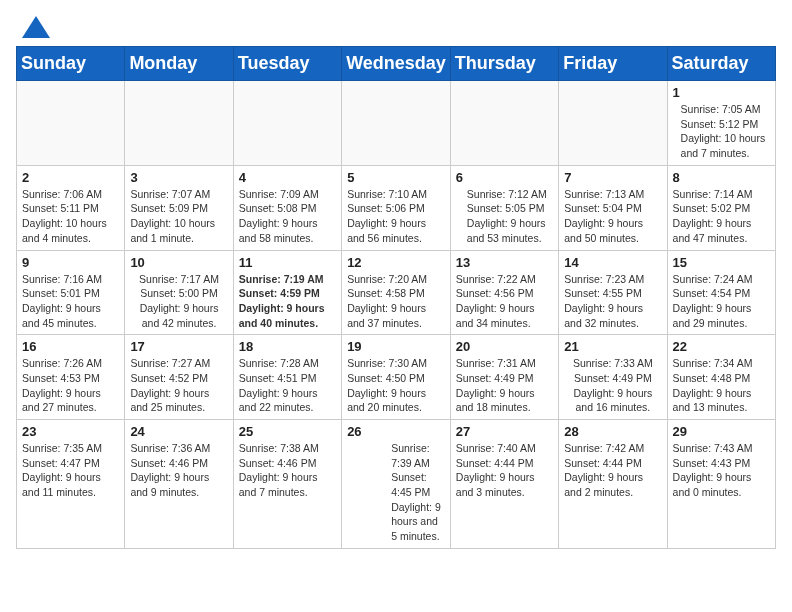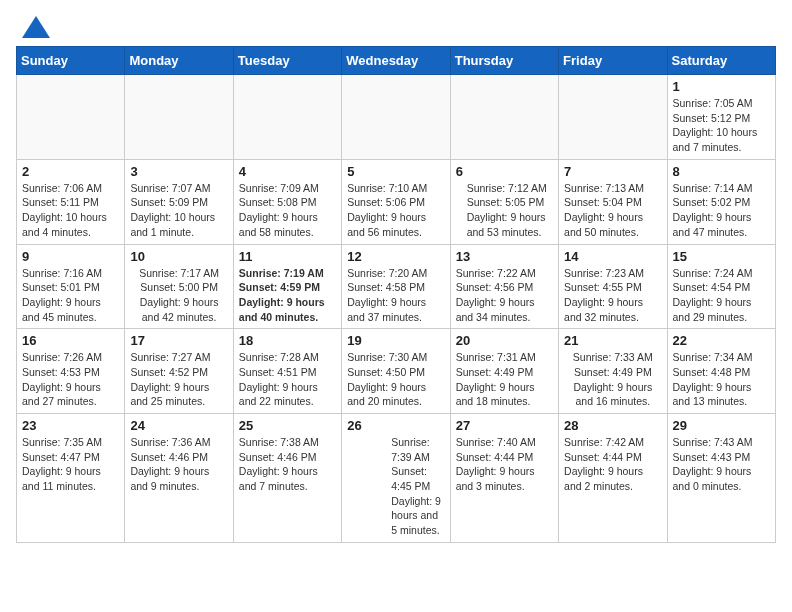--- a/index.html
+++ b/index.html
@@ -62,21 +62,21 @@
       color: #555;
     }
     .calendar {
       width: 100%;
       border-collapse: collapse;
       border: 1px solid #ccc;
     }
     .calendar th {
       background: #1565c0;
       color: #fff;
-      font-size: 13px;
+      font-size: 18px;
       font-weight: bold;
       padding: 6px 4px;
       text-align: left;
       border: 1px solid #1555a0;
     }
     .calendar td {
       vertical-align: top;
       border: 1px solid #ccc;
       width: calc(100% / 7);
       min-height: 80px;
@@ -138,21 +138,21 @@
     <tbody id="calendar-body">
     <tr>
           <td class="empty"></td>
           <td class="empty"></td>
           <td class="empty"></td>
           <td class="empty"></td>
           <td class="empty"></td>
           <td class="empty"></td>
           <td>
             <div class="day-number">1</div>
-            <div class="day-info" style="white-space: pre-line;">Sunrise: 7:05 AM
+            <div class="day-info" style="white-space: pre-line; margin-left: 8px;">Sunrise: 7:05 AM
 Sunset: 5:12 PM
 Daylight: 10 hours and 7 minutes.</div>
           </td>
         </tr>
         <tr>
           <td>
             <div class="day-number">2</div>
             <div class="day-info" style="white-space: pre-line;">Sunrise: 7:06 AM
 Sunset: 5:11 PM
 Daylight: 10 hours and 4 minutes.</div>

